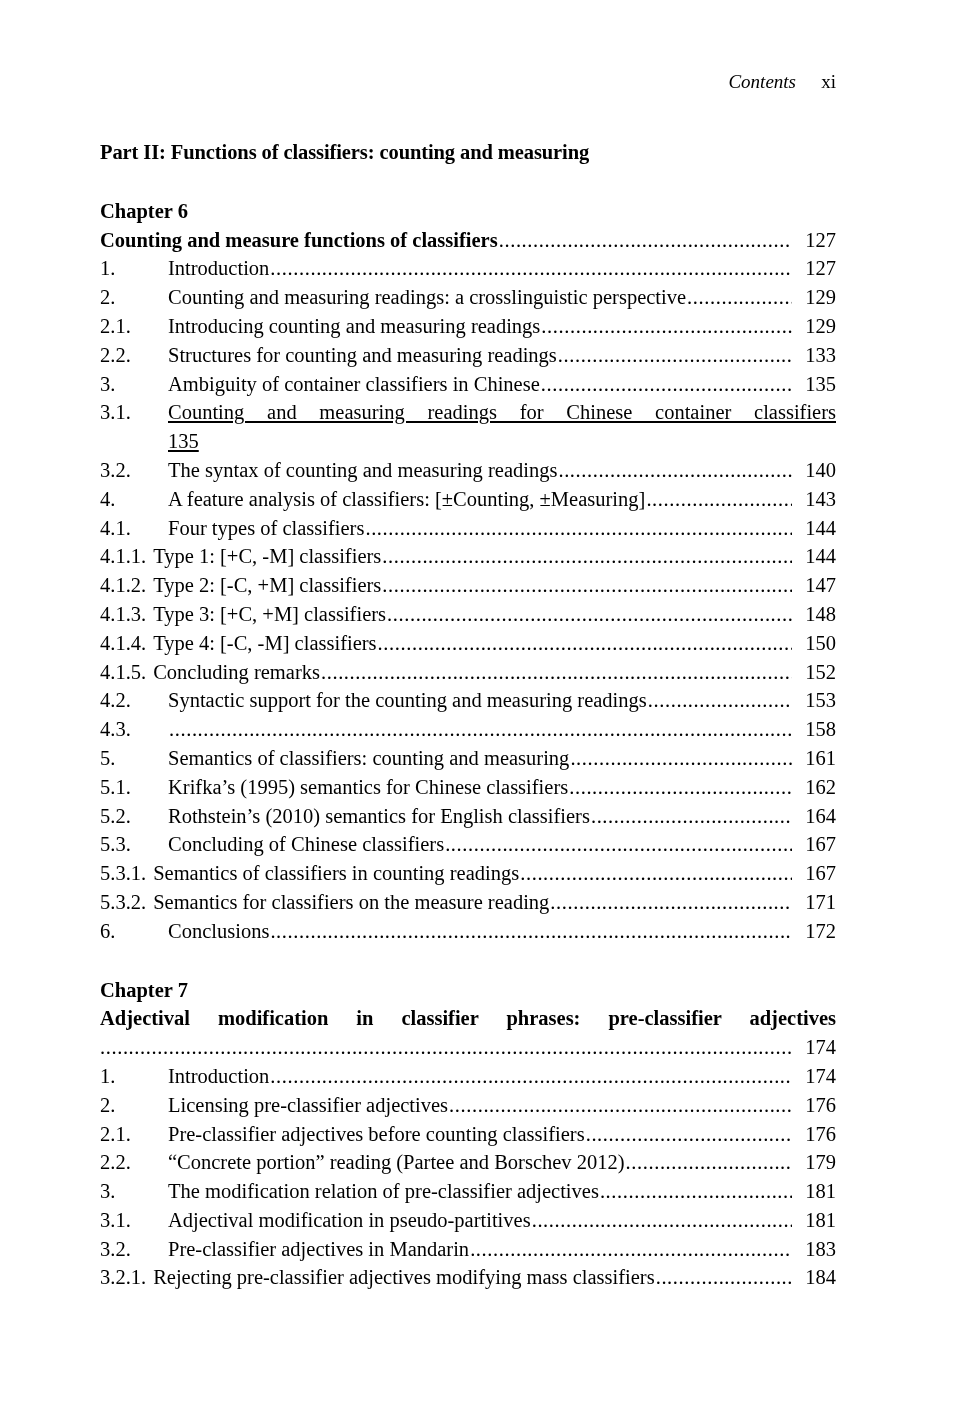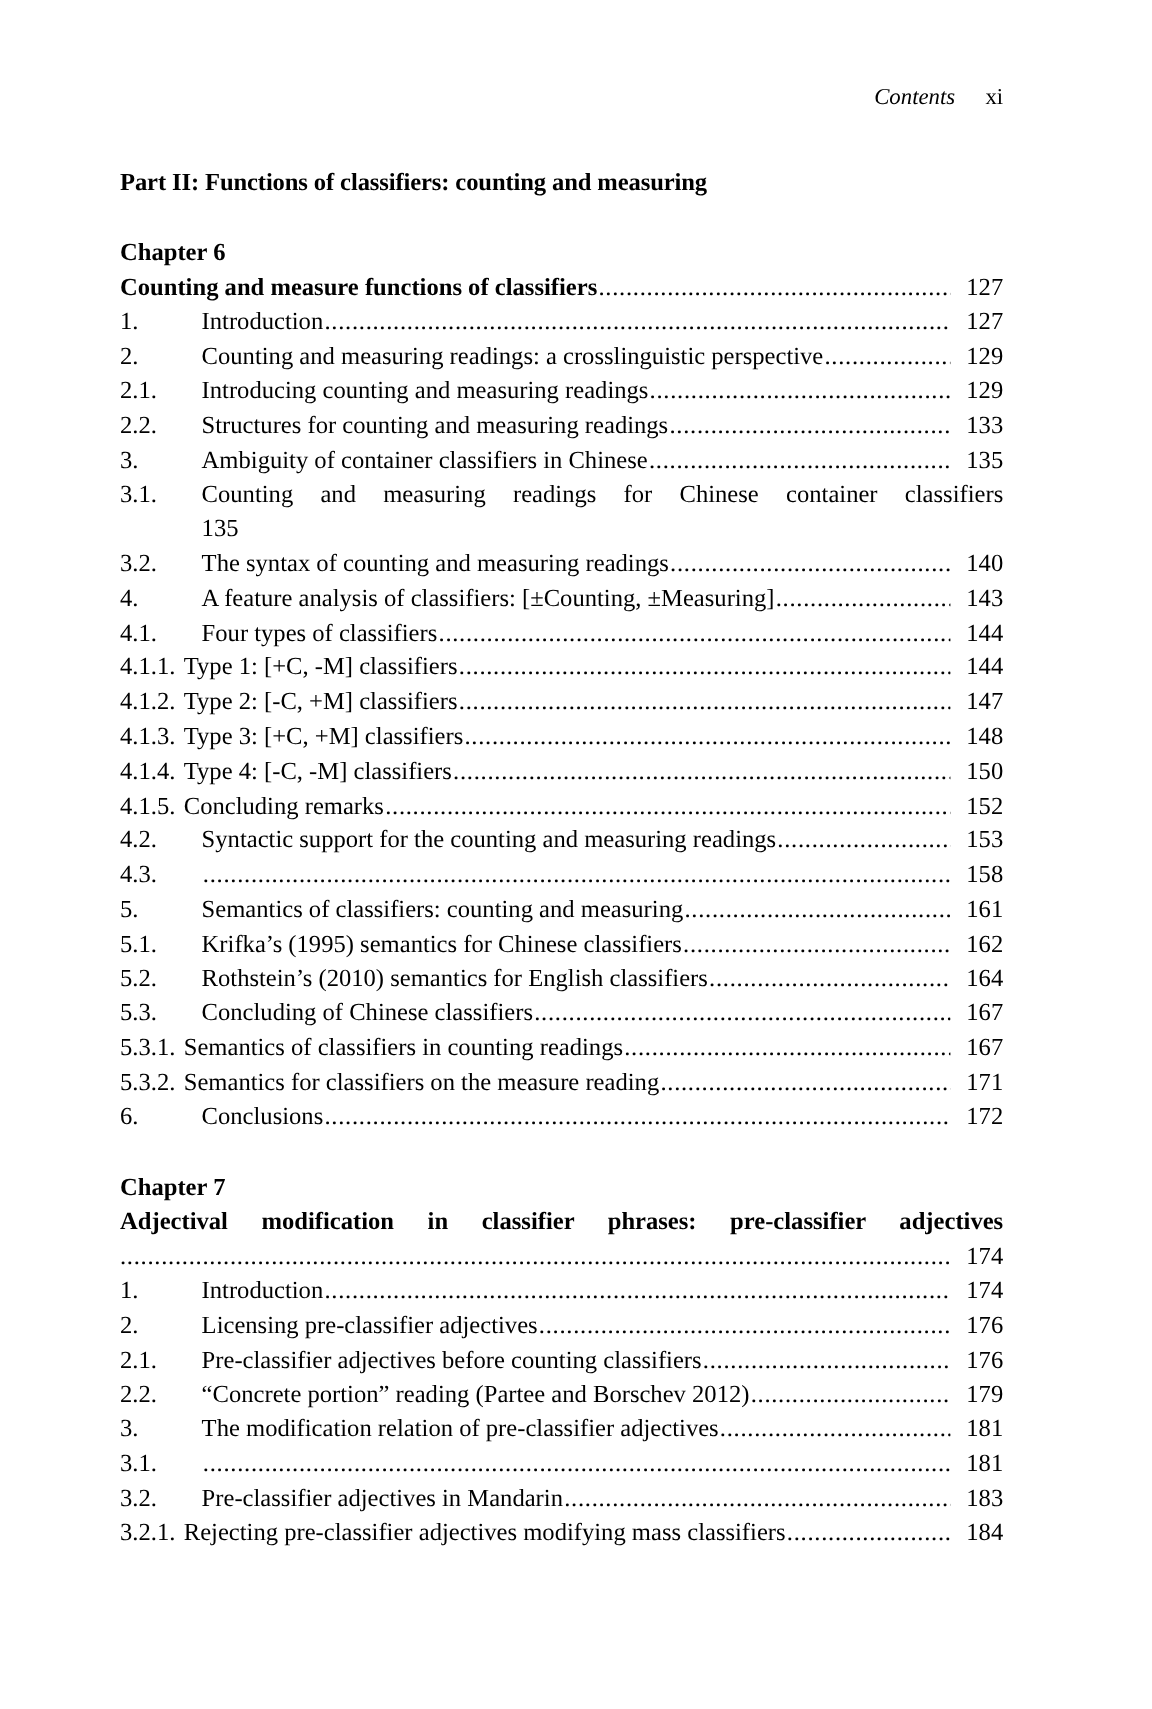--- a/index.html
+++ b/index.html
@@ -174,20 +174,21 @@
     align-items: baseline;
   }
   .toc-entry-wrap .num {
     flex: 0 0 auto;
     width: 68px;
     white-space: nowrap;
   }
   .toc-entry-wrap .wrapbody {
     flex: 1 1 auto;
     min-width: 0;
+    text-decoration: underline;
   }
   .toc-entry-wrap .wrapbody .line1 {
     text-align: justify;
     text-align-last: justify;
   }
   .toc-entry-wrap .wrapbody .line2 {
     text-align: left;
   }
 </style>
 </head>
@@ -385,20 +386,21 @@
               <span class="pageno">179</span>
             </div>
             <div class="toc-entry">
               <span class="num">3.</span>
               <span class="title">The modification relation of pre-classifier adjectives</span>
               <span class="leader">....................................................................................................................................................................................................................................................................</span>
               <span class="pageno">181</span>
             </div>
             <div class="toc-entry">
               <span class="num">3.1.</span>
+              <span class="title">Adjectival modification in pseudo-partitives</span>
               <span class="leader">....................................................................................................................................................................................................................................................................</span>
               <span class="pageno">181</span>
             </div>
             <div class="toc-entry">
               <span class="num">3.2.</span>
               <span class="title">Pre-classifier adjectives in Mandarin</span>
               <span class="leader">....................................................................................................................................................................................................................................................................</span>
               <span class="pageno">183</span>
             </div>
             <div class="toc-entry deep">

